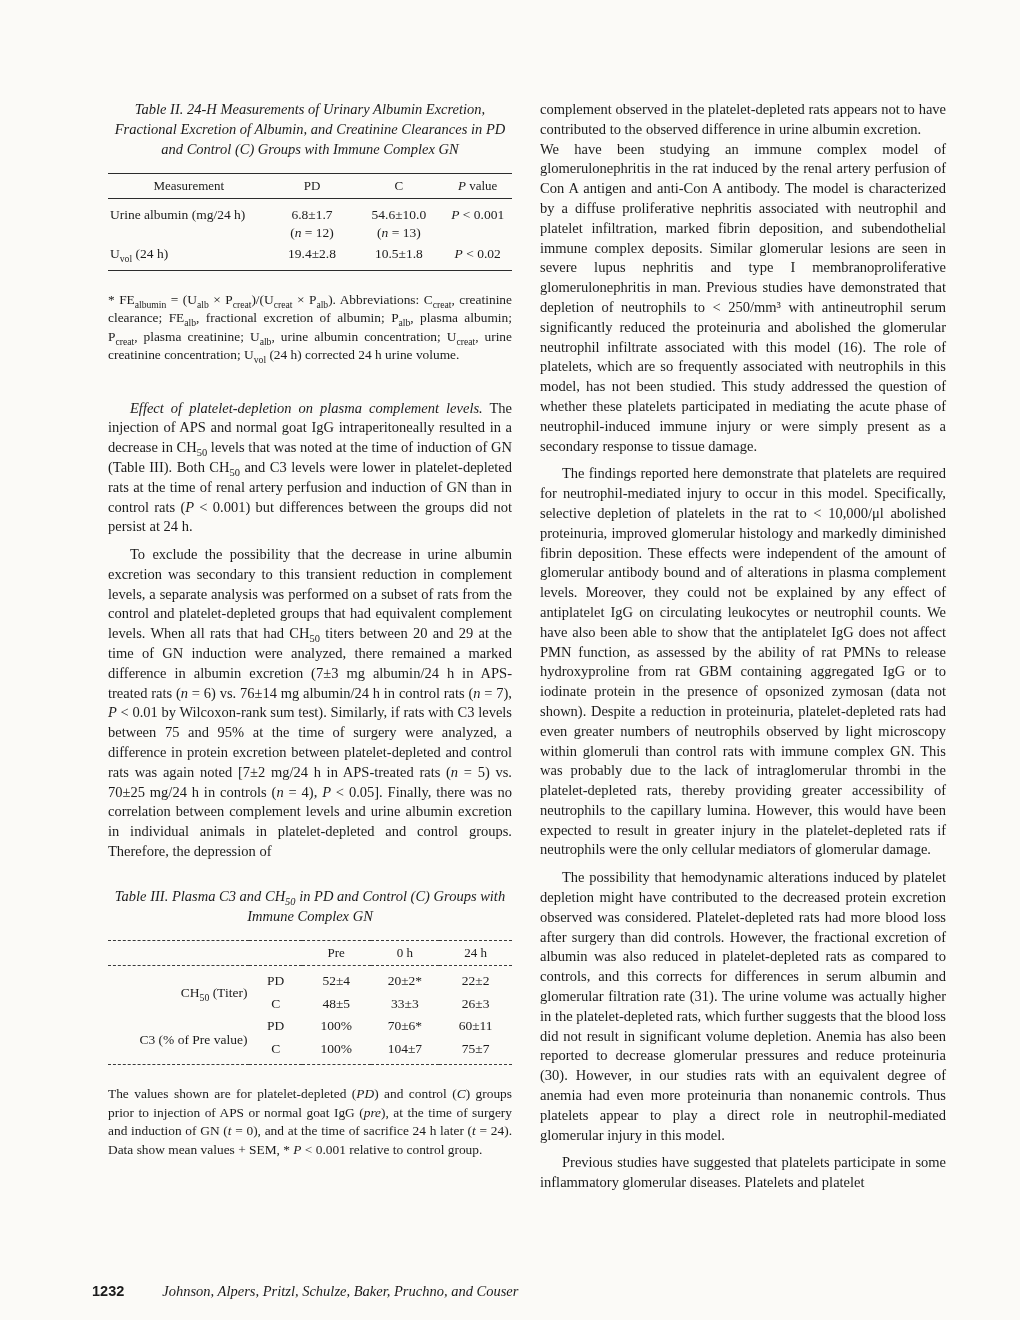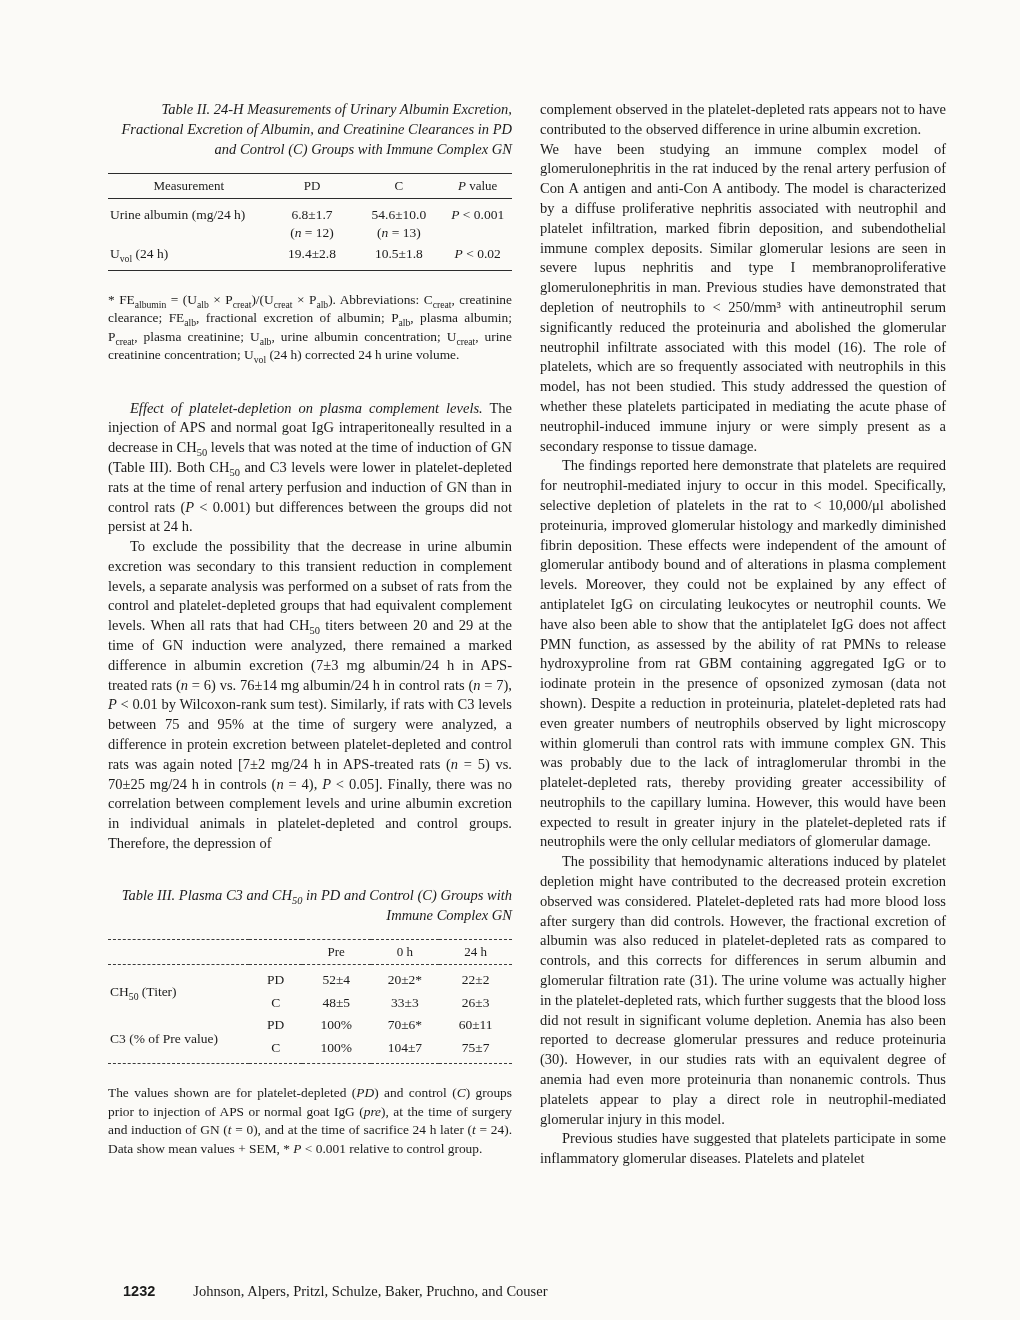--- a/index.html
+++ b/index.html
@@ -20,28 +20,28 @@
   .col { display: block; }
   .col-left { flex: 0 0 404px; width: 404px; }
   .col-right { flex: 0 0 406px; width: 406px; }
 
   .body-p {
     margin: 0;
     font-size: 14.5px;
     line-height: 19.8px;
     text-align: justify;
   }
-  .body-p.indent { text-indent: 22px; }
+  .body-p.indent { text-indent: 22px; margin-top: 8px; }
 
   .tcaption {
     font-style: italic;
     font-size: 14.5px;
     line-height: 19.8px;
     margin: 0 0 14px 0;
-    text-align: right;
+    text-align: center;
   }
 
   table { border-collapse: collapse; width: 100%; table-layout: fixed; }
 
   
   .t2 { border-bottom: 1px solid #2c2c2c; }
   .t2 thead th {
     font-weight: normal;
     font-size: 13px;
     padding: 4px 2px;
@@ -70,55 +70,56 @@
     border-bottom: 1px dashed #3a3a3a;
     text-align: center;
   }
   .t3 tbody td {
     font-size: 13.5px;
     line-height: 17.5px;
     padding: 2.5px 2px;
     text-align: center;
     vertical-align: top;
   }
-  .t3 tbody td.t3-label { text-align: left; vertical-align: middle; }
+  .t3 tbody td.t3-label { text-align: right; vertical-align: middle; }
   .t3 tbody tr:first-child td { padding-top: 6px; }
   .t3 tbody tr:last-child td { padding-bottom: 7px; }
 
   .tfoot {
     font-size: 13.4px;
     line-height: 18.4px;
     text-align: justify;
     margin: 20px 0 0 0;
   }
 
   .table-block-2 { margin-bottom: 34px; }
-  .table-block-3 { margin-top: 32px; }
+  .table-block-3 { margin-top: 25px; }
 
   .heading {
     font-family: "Liberation Sans", sans-serif;
     font-weight: bold;
     font-size: 16px;
     margin: 15px 0 11px 0;
   }
 
   .page-footer {
     position: absolute;
-    left: 123px; top: 1283px;
+    left: 92px; top: 1283px;
     width: 840px;
     display: flex;
     align-items: baseline;
     gap: 38px;
   }
   .pagenum {
     font-family: "Liberation Sans", sans-serif;
     font-weight: bold;
     font-size: 14.5px;
   }
   .authors {
+    font-style: italic;
     font-size: 14.5px;
   }
 
   sub { font-size: 0.72em; line-height: 0; }
 </style>
 </head>
 <body>
 
 <div class="page">
 

